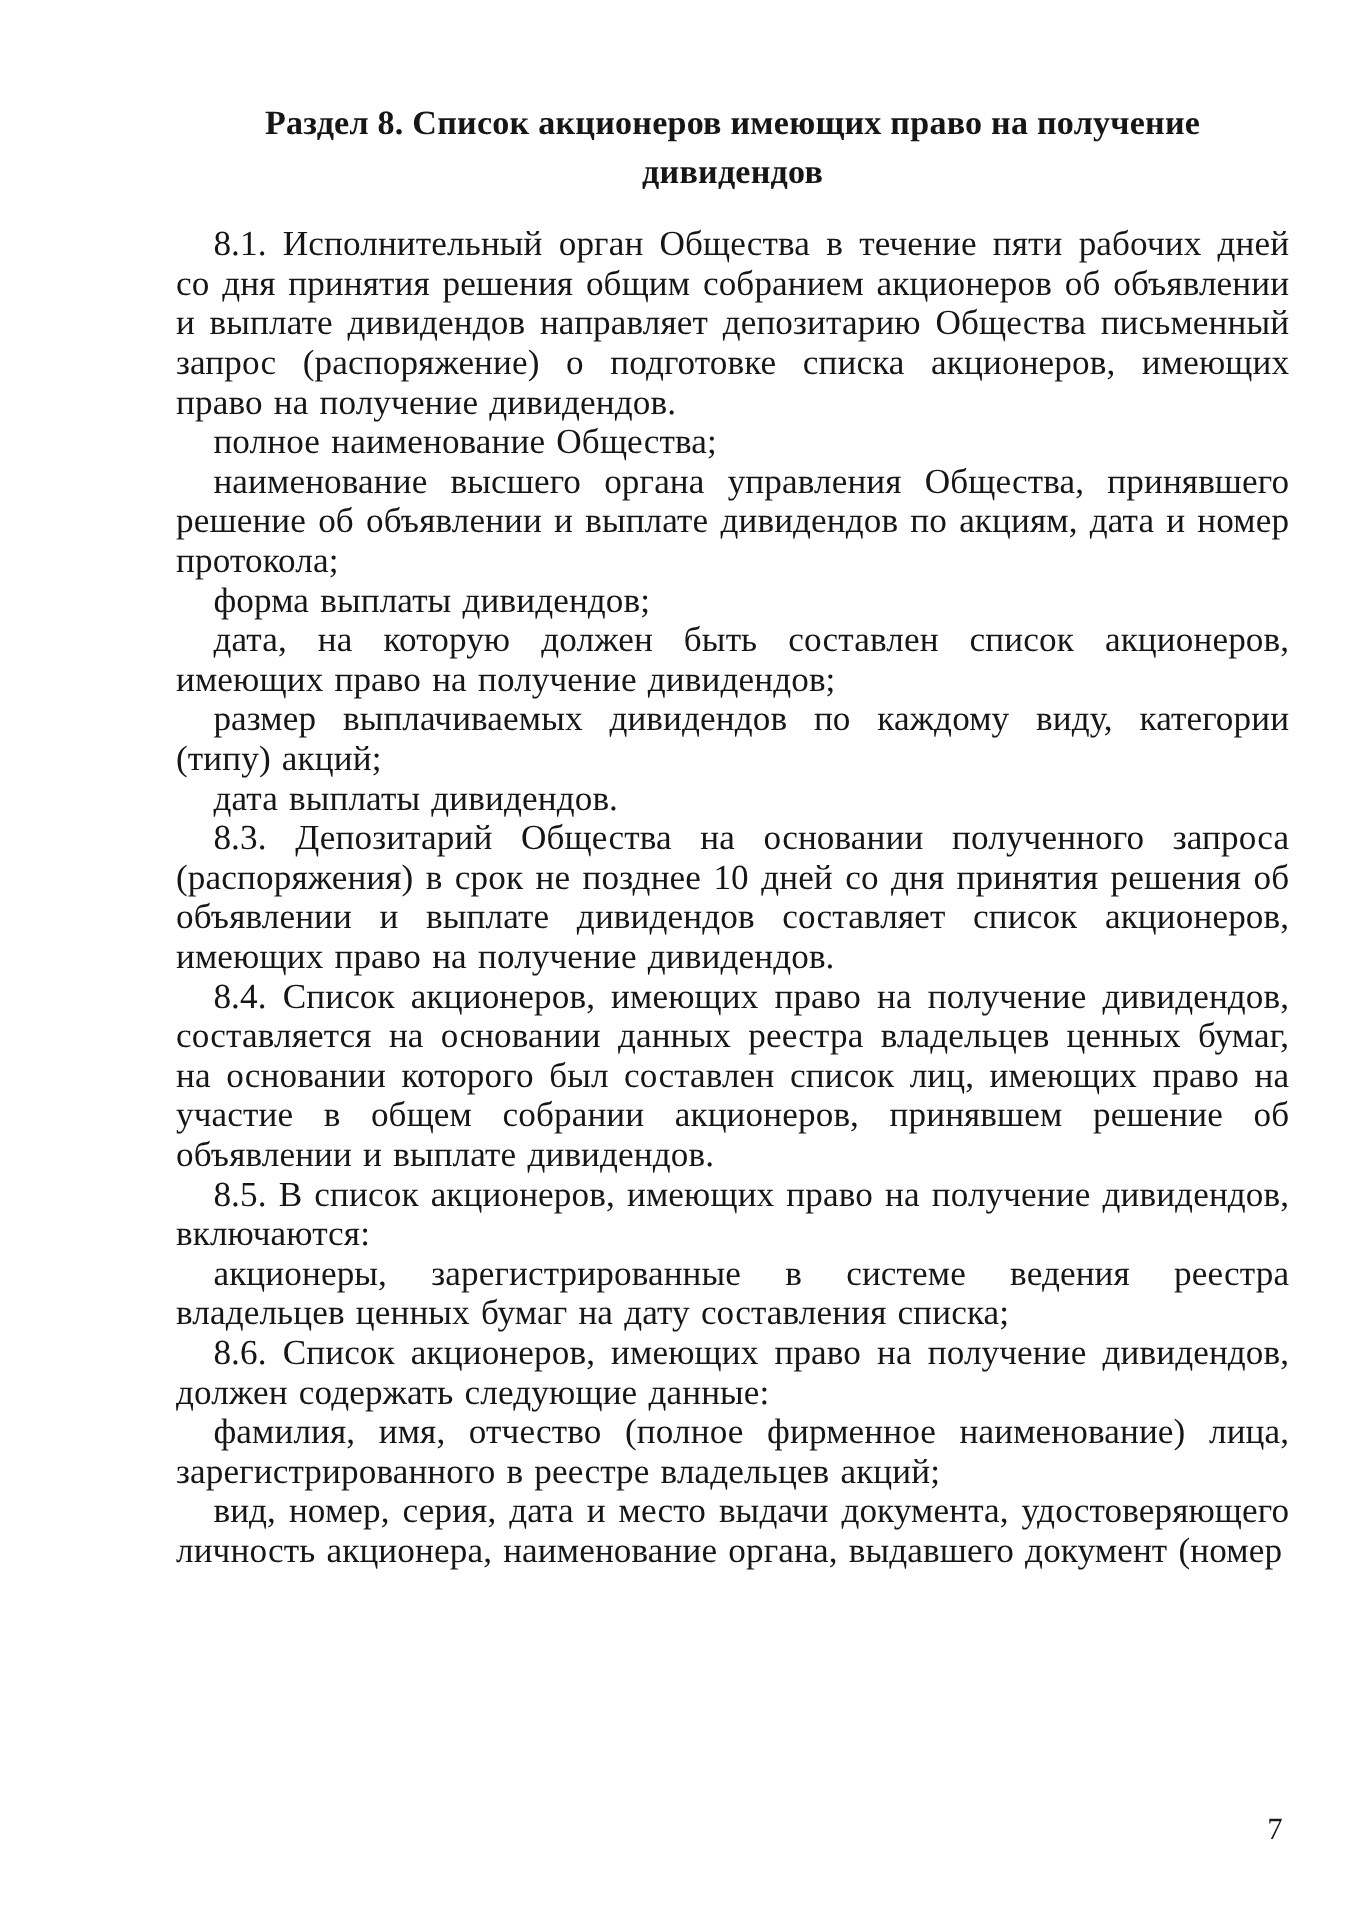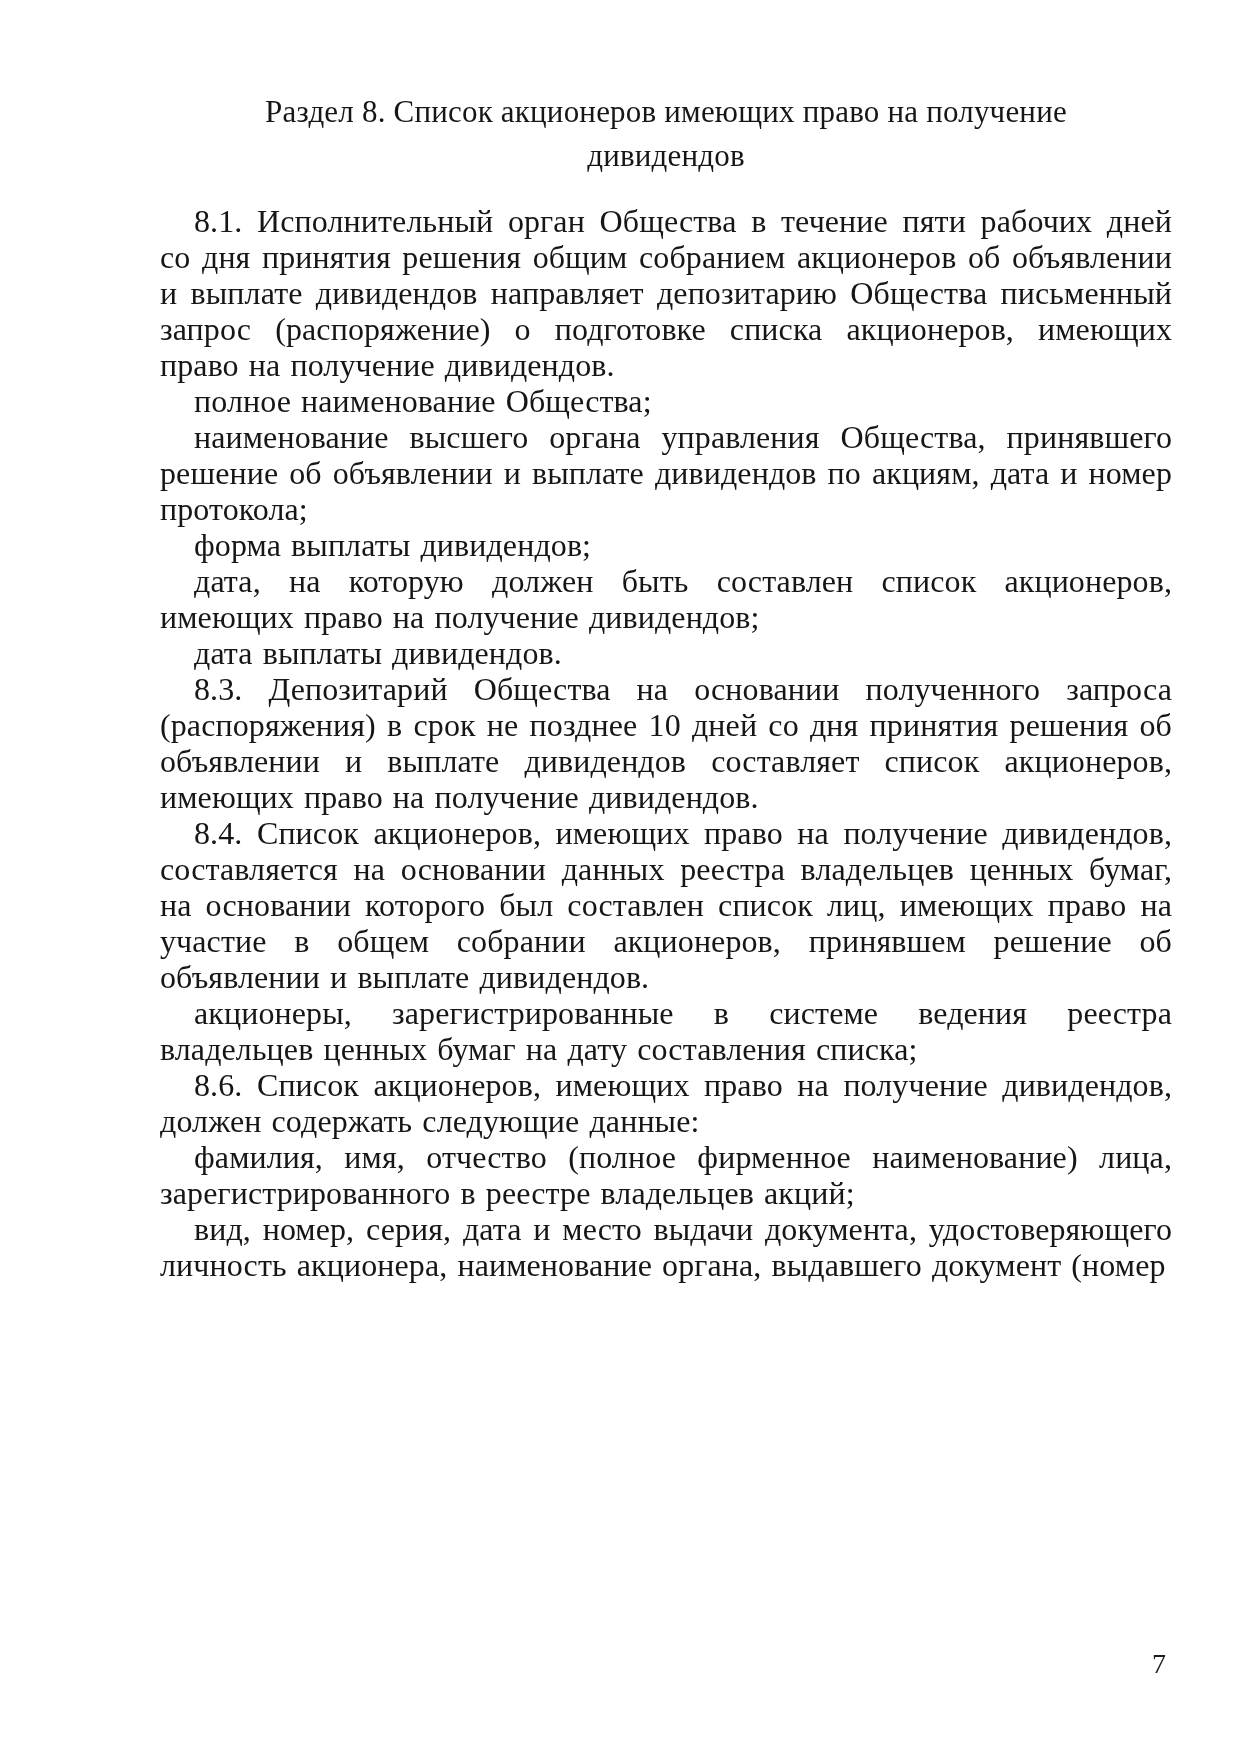--- a/index.html
+++ b/index.html
@@ -19,21 +19,21 @@
   .content {
     position: absolute;
     left: 160px;
     top: 90px;
     width: 1012px;
   }
   .doc-title {
     text-align: center;
     font-size: 31px;
     line-height: 44px;
-    font-weight: 400;
+    font-weight: 700;
     margin: 0 0 25px 0;
     letter-spacing: 0.2px;
   }
   .doc-title .title-line {
     display: block;
   }
   .doc-body p {
     margin: 0;
     font-size: 32px;
     line-height: 36px;
@@ -60,23 +60,25 @@
     <h1 class="doc-title">
       <span class="title-line">Раздел 8. Список акционеров имеющих право на получение</span>
       <span class="title-line">дивидендов</span>
     </h1>
     <div class="doc-body">
       <p>8.1. Исполнительный орган Общества в течение пяти рабочих дней со дня принятия решения общим собранием акционеров об объявлении и выплате дивидендов направляет депозитарию Общества письменный запрос (распоряжение) о подготовке списка акционеров, имеющих право на получение дивидендов.</p>
       <p>полное наименование Общества;</p>
       <p>наименование высшего органа управления Общества, принявшего решение об объявлении и выплате дивидендов по акциям, дата и номер протокола;</p>
       <p>форма выплаты дивидендов;</p>
       <p>дата, на которую должен быть составлен список акционеров, имеющих право на получение дивидендов;</p>
+      <p>размер выплачиваемых дивидендов по каждому виду, категории (типу) акций;</p>
       <p>дата выплаты дивидендов.</p>
       <p>8.3. Депозитарий Общества на основании полученного запроса (распоряжения) в срок не позднее 10 дней со дня принятия решения об объявлении и выплате дивидендов составляет список акционеров, имеющих право на получение дивидендов.</p>
       <p>8.4. Список акционеров, имеющих право на получение дивидендов, составляется на основании данных реестра владельцев ценных бумаг, на основании которого был составлен список лиц, имеющих право на участие в общем собрании акционеров, принявшем решение об объявлении и выплате дивидендов.</p>
+      <p>8.5. В список акционеров, имеющих право на получение дивидендов, включаются:</p>
       <p>акционеры, зарегистрированные в системе ведения реестра владельцев ценных бумаг на дату составления списка;</p>
       <p>8.6. Список акционеров, имеющих право на получение дивидендов, должен содержать следующие данные:</p>
       <p>фамилия, имя, отчество (полное фирменное наименование) лица, зарегистрированного в реестре владельцев акций;</p>
       <p>вид, номер, серия, дата и место выдачи документа, удостоверяющего личность акционера, наименование органа, выдавшего документ (номер</p>
     </div>
   </div>
   <div class="page-number">7</div>
 </div>
 
 </body></html>

